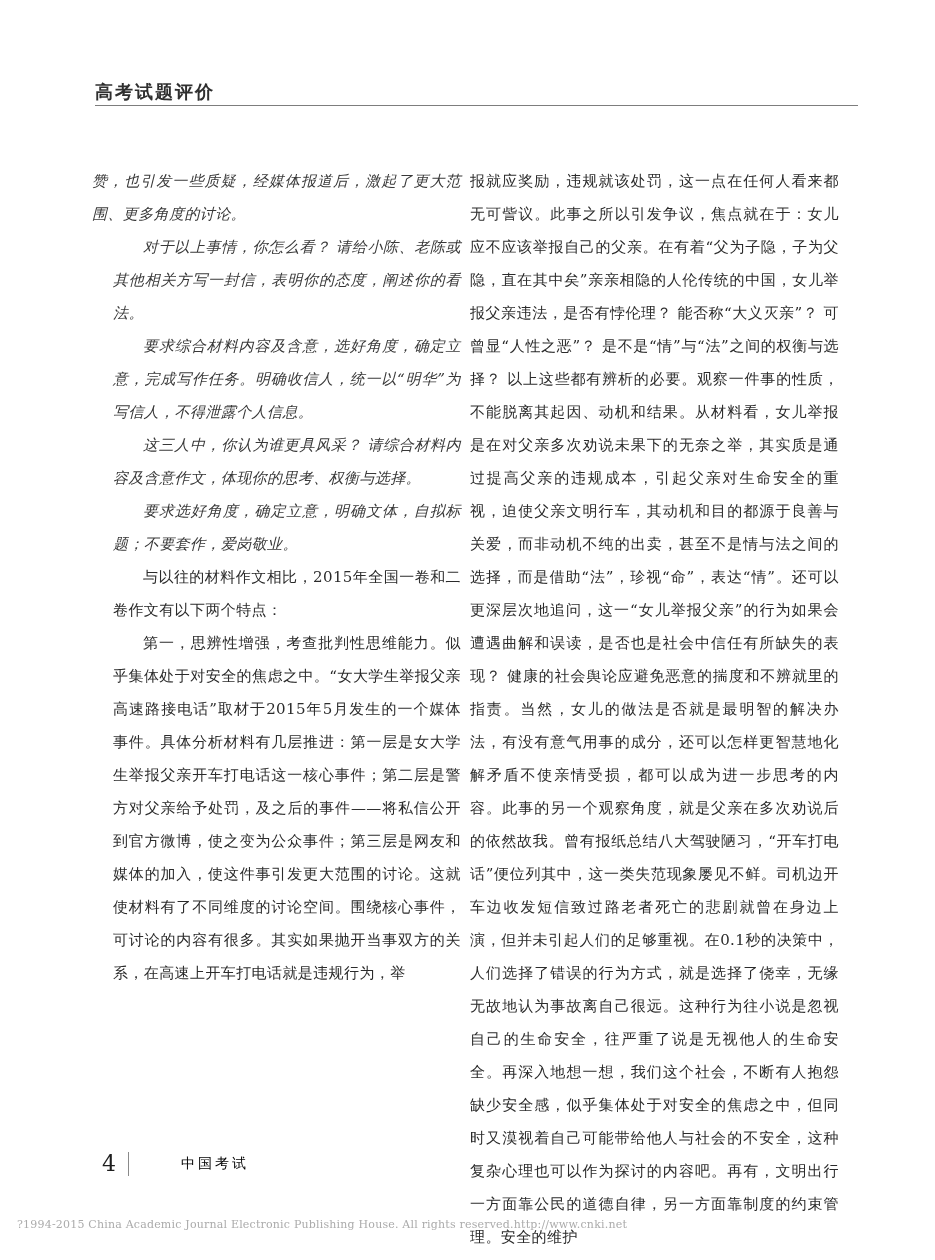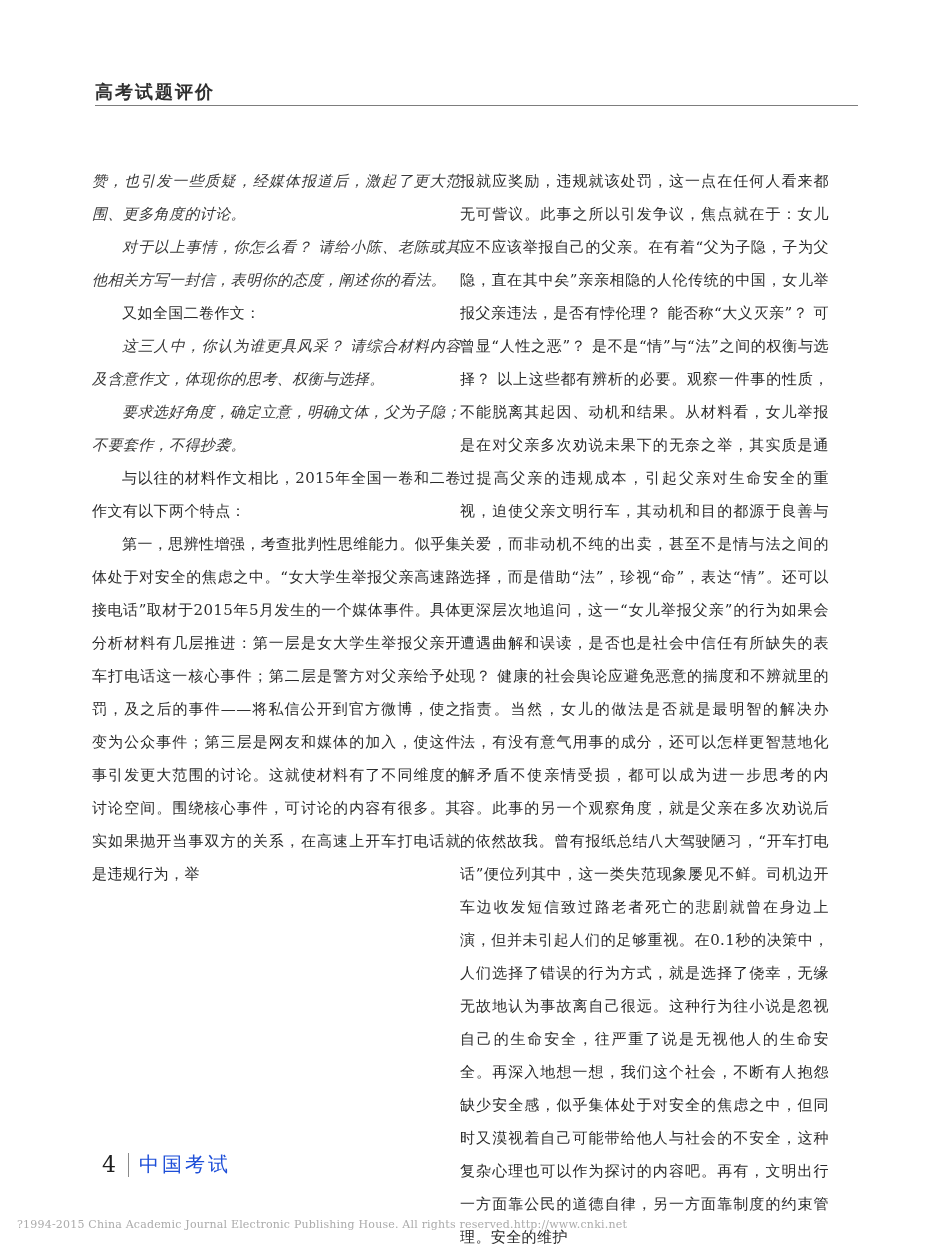--- a/index.html
+++ b/index.html
@@ -35,23 +35,23 @@
     top: 165px;
     width: 369px;
     font-size: 15px;
     line-height: 33px;
     text-align: justify;
     text-justify: inter-ideograph;
     letter-spacing: 0.4px;
     color: #2b2b2b;
   }
   .col-left  { left: 92px; }
-  .col-right { left: 460px; }
+  .col-right { left: 470px; }
   .col p { margin: 0; }
-  .col p.indent { text-indent: 2em; }
+  .col p.indent { text-indent: 2em; margin-left: 21px; }
   
   .col p.kai { font-style: italic; color: #383838; }
   .page-footer {
     position: absolute;
     left: 102px;
     top: 1151px;
     display: flex;
     align-items: center;
   }
   .page-number {
@@ -59,23 +59,24 @@
     color: #1f1f1f;
     font-weight: 500;
   }
   .footer-divider {
     width: 1px;
     height: 24px;
     background: #8a8a8a;
     margin: 0 10px 0 12px;
   }
   .journal-name {
-    font-size: 20px;
+    font-size: 14px;
     letter-spacing: 3px;
-    color: #1d4ed8;
+    color: #000000;
+    margin-left: 42px;
   }
   .copyright-bar {
     position: absolute;
     left: 17px;
     top: 1218px;
     display: flex;
     align-items: baseline;
     font-size: 11px;
     color: #ababab;
     letter-spacing: 0.2px;
@@ -88,23 +89,23 @@
 
 <div class="page">
 
   <div class="section-header">高考试题评价</div>
 
   <div class="header-rule"></div>
 
   <div class="col col-left">
       <p class="kai">赞，也引发一些质疑，经媒体报道后，激起了更大范围、更多角度的讨论。</p>
       <p class="indent kai">对于以上事情，你怎么看？ 请给小陈、老陈或其他相关方写一封信，表明你的态度，阐述你的看法。</p>
-      <p class="indent">又如全国二卷作文：</p>
+      <p class="indent kai">要求综合材料内容及含意，选好角度，确定立意，完成写作任务。明确收信人，统一以“明华”为写信人，不得泄露个人信息。</p>
       <p class="indent kai">这三人中，你认为谁更具风采？ 请综合材料内容及含意作文，体现你的思考、权衡与选择。</p>
-      <p class="indent kai">要求选好角度，确定立意，明确文体，父为子隐；不要套作，不得抄袭。</p>
+      <p class="indent kai">要求选好角度，确定立意，明确文体，自拟标题；不要套作，爱岗敬业。</p>
       <p class="indent">与以往的材料作文相比，2015年全国一卷和二卷作文有以下两个特点：</p>
       <p class="indent">第一，思辨性增强，考查批判性思维能力。似乎集体处于对安全的焦虑之中。“女大学生举报父亲高速路接电话”取材于2015年5月发生的一个媒体事件。具体分析材料有几层推进：第一层是女大学生举报父亲开车打电话这一核心事件；第二层是警方对父亲给予处罚，及之后的事件——将私信公开到官方微博，使之变为公众事件；第三层是网友和媒体的加入，使这件事引发更大范围的讨论。这就使材料有了不同维度的讨论空间。围绕核心事件，可讨论的内容有很多。其实如果抛开当事双方的关系，在高速上开车打电话就是违规行为，举</p>
     </div>
 
   <div class="col col-right">
       <p>报就应奖励，违规就该处罚，这一点在任何人看来都无可訾议。此事之所以引发争议，焦点就在于：女儿应不应该举报自己的父亲。在有着“父为子隐，子为父隐，直在其中矣”亲亲相隐的人伦传统的中国，女儿举报父亲违法，是否有悖伦理？ 能否称“大义灭亲”？ 可曾显“人性之恶”？ 是不是“情”与“法”之间的权衡与选择？ 以上这些都有辨析的必要。观察一件事的性质，不能脱离其起因、动机和结果。从材料看，女儿举报是在对父亲多次劝说未果下的无奈之举，其实质是通过提高父亲的违规成本，引起父亲对生命安全的重视，迫使父亲文明行车，其动机和目的都源于良善与关爱，而非动机不纯的出卖，甚至不是情与法之间的选择，而是借助“法”，珍视“命”，表达“情”。还可以更深层次地追问，这一“女儿举报父亲”的行为如果会遭遇曲解和误读，是否也是社会中信任有所缺失的表现？ 健康的社会舆论应避免恶意的揣度和不辨就里的指责。当然，女儿的做法是否就是最明智的解决办法，有没有意气用事的成分，还可以怎样更智慧地化解矛盾不使亲情受损，都可以成为进一步思考的内容。此事的另一个观察角度，就是父亲在多次劝说后的依然故我。曾有报纸总结八大驾驶陋习，“开车打电话”便位列其中，这一类失范现象屡见不鲜。司机边开车边收发短信致过路老者死亡的悲剧就曾在身边上演，但并未引起人们的足够重视。在0.1秒的决策中，人们选择了错误的行为方式，就是选择了侥幸，无缘无故地认为事故离自己很远。这种行为往小说是忽视自己的生命安全，往严重了说是无视他人的生命安全。再深入地想一想，我们这个社会，不断有人抱怨缺少安全感，似乎集体处于对安全的焦虑之中，但同时又漠视着自己可能带给他人与社会的不安全，这种复杂心理也可以作为探讨的内容吧。再有，文明出行一方面靠公民的道德自律，另一方面靠制度的约束管理。安全的维护</p>
     </div>
 
   <div class="page-footer">
     <span class="page-number">4</span>

